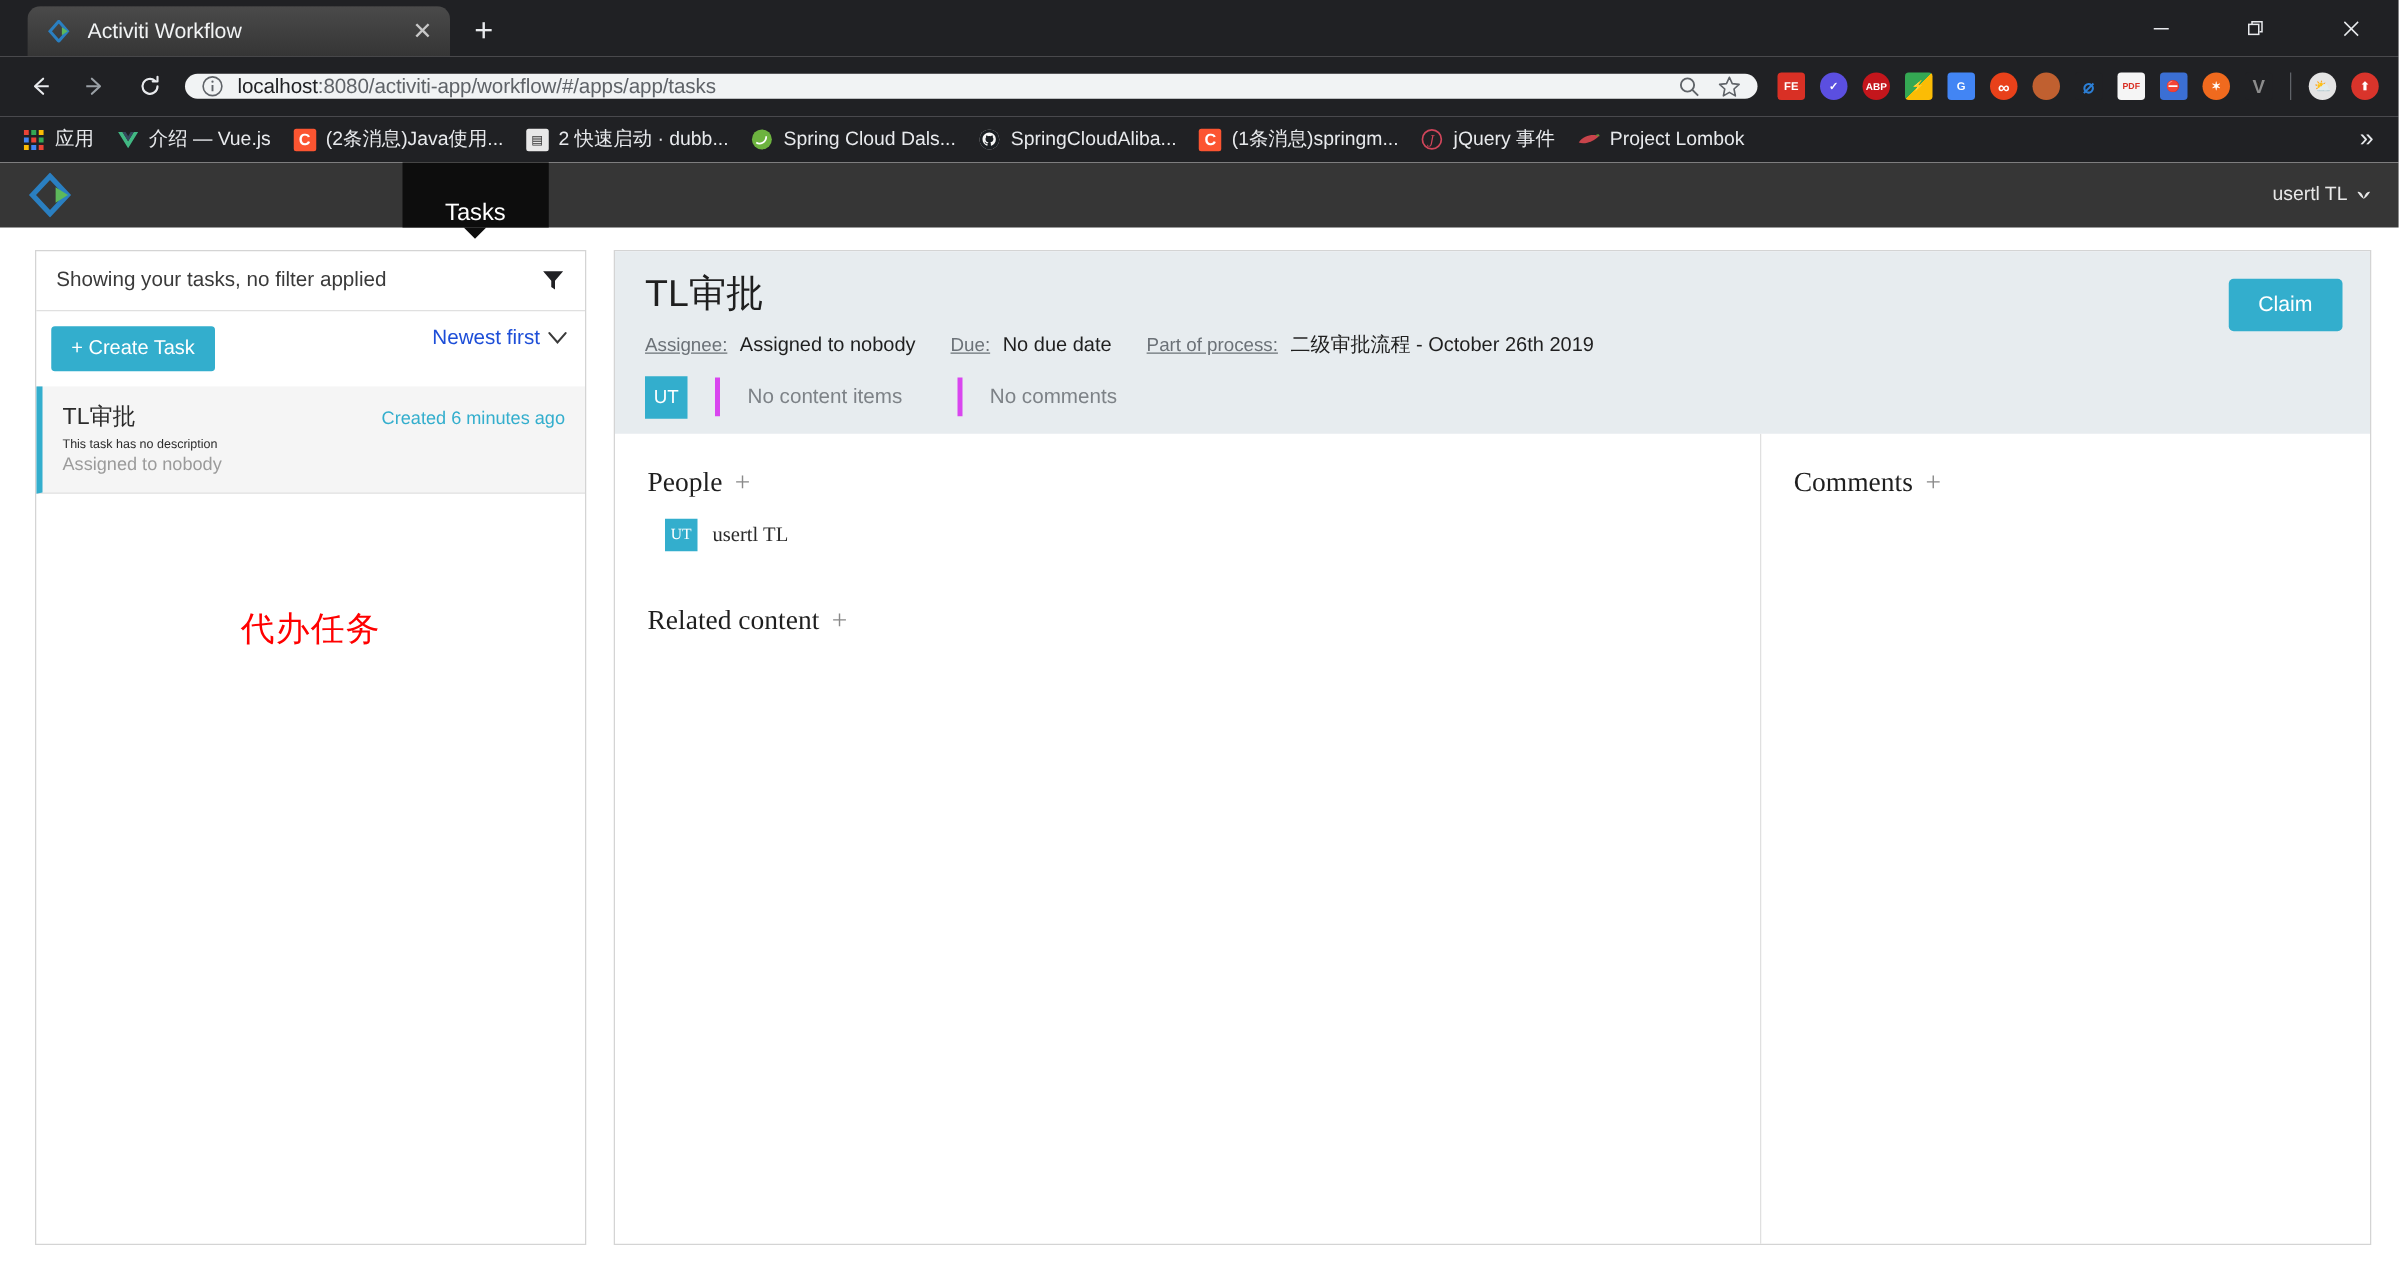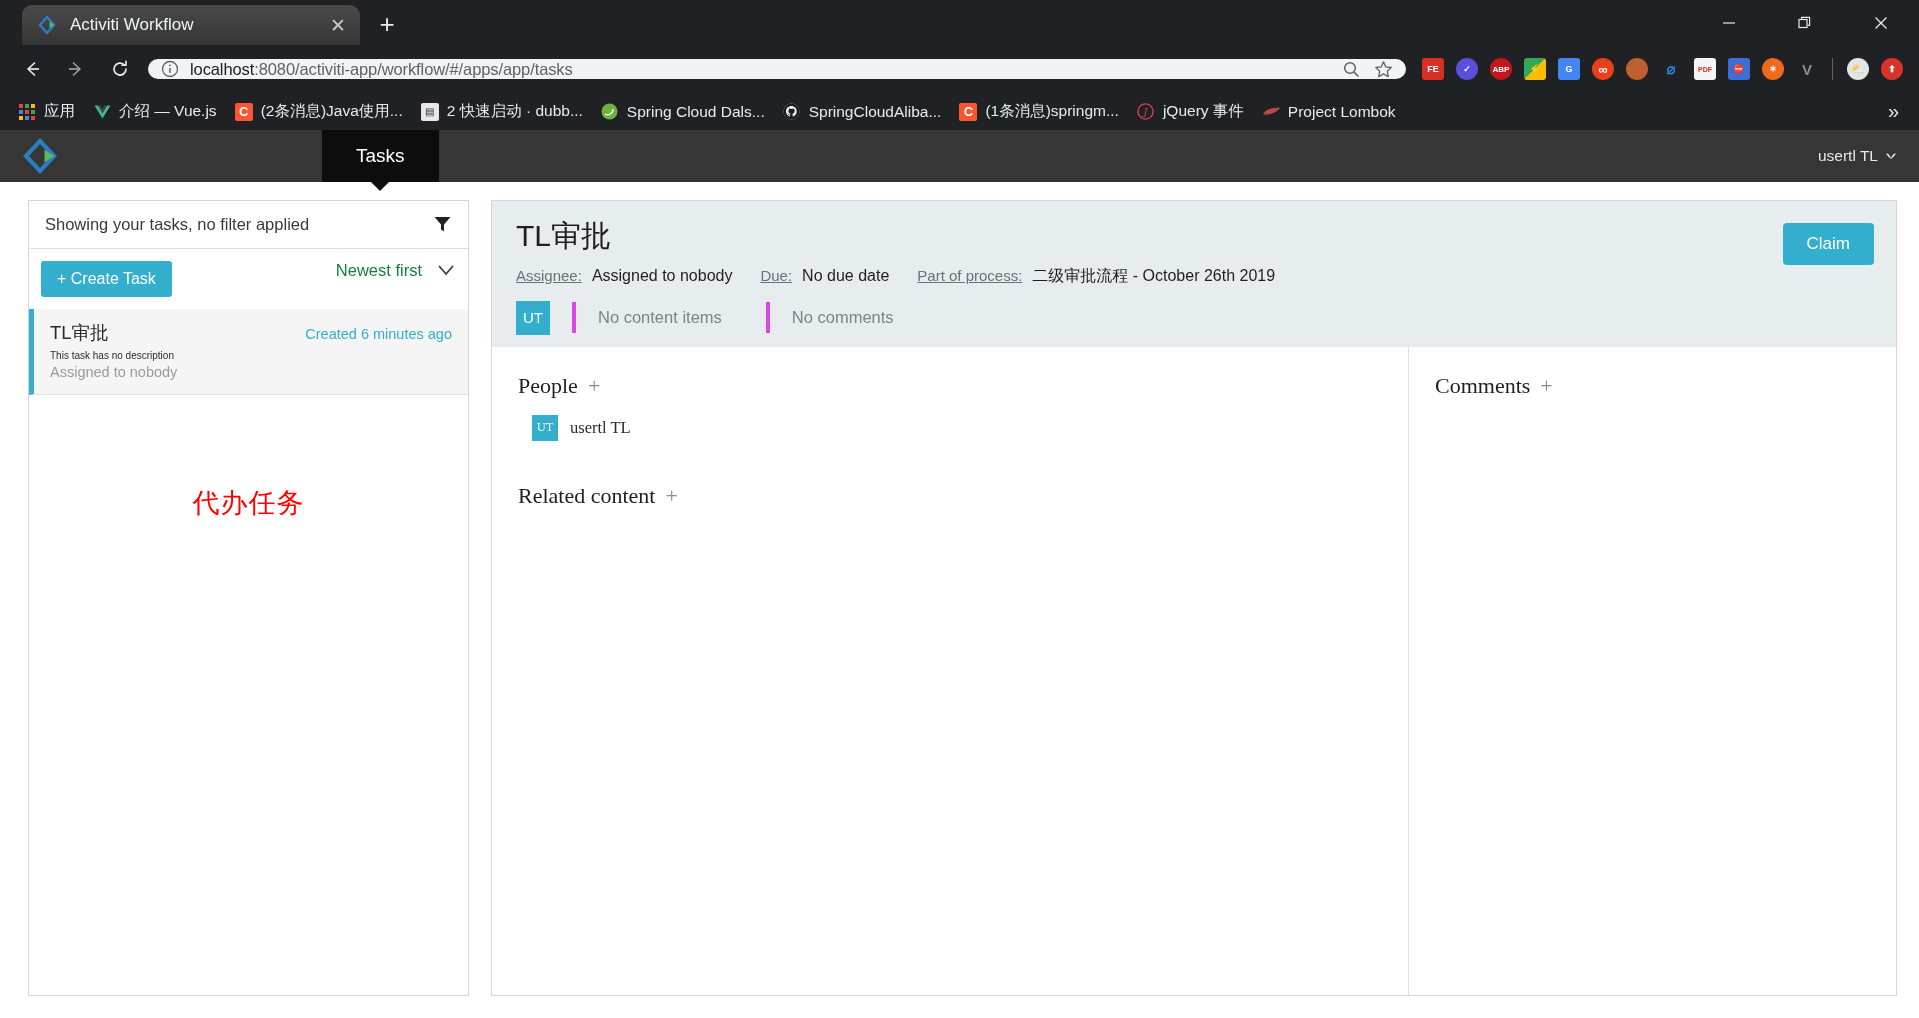--- a/index.html
+++ b/index.html
@@ -89,21 +89,21 @@
   .app-header {
     height: 52px; background: #363636; display: flex; align-items: stretch;
     flex: 0 0 52px; position: relative;
   }
   .logo-wrap { width: 80px; display: flex; align-items: center; justify-content: center; }
   .app-tabs { display: flex; align-items: stretch; margin-left: 242px; }
   .app-tab {
     padding: 0 34px; display: flex; align-items: center; justify-content: center;
     color: #b0b0b0; font-size: 19px; cursor: pointer; position: relative;
   }
-  .app-tab.active { background: #0d0d0d; color: #fff; }
+  .app-tab.active { background: #0d0d0d; color: #fff; align-items: flex-end; }
   .app-tab.active::after {
     content: ""; position: absolute; bottom: -9px; left: 50%; margin-left: -9px;
     width: 0; height: 0; border-left: 9px solid transparent;
     border-right: 9px solid transparent; border-top: 9px solid #0d0d0d;
   }
   .user-menu {
     margin-left: auto; display: flex; align-items: center; padding-right: 22px;
     color: #e8e8e8; font-size: 15.5px; cursor: pointer;
   }
 
@@ -122,22 +122,22 @@
   .filter-icon { width: 22px; cursor: pointer; display: flex; justify-content: flex-end; }
   .lp-actions {
     display: flex; align-items: flex-start; padding: 12px 14px 12px 12px; flex: 0 0 auto;
   }
   .create-btn {
     background: #33aecd; color: #fff; border: none; border-radius: 3px;
     padding: 9px 16px; font-size: 16px; cursor: pointer;
     font-family: "Liberation Sans", sans-serif;
   }
   .sort-ctl {
-    margin-left: auto; display: flex; align-items: center; gap: 16px;
-    font-size: 16.5px; color: #15803d; cursor: pointer;
+    margin-left: auto; display: flex; align-items: center; gap: 6px;
+    font-size: 16.5px; color: #1d4ed8; cursor: pointer;
   }
   .task-list { flex: 1; overflow-y: auto; }
   .task-item {
     background: #f5f5f5; border-left: 5px solid #33aecd; border-bottom: 1px solid #e2e2e2;
     padding: 11px 16px 14px 16px; cursor: pointer; position: relative;
   }
   .ti-row1 { display: flex; align-items: baseline; }
   .ti-name { font-size: 18.5px; color: #2b2b2b; flex: 1; }
   .ti-created { font-size: 14.5px; color: #33aecd; }
   .ti-desc { font-size: 10px; color: #2b2b2b; margin-top: 5px; }

